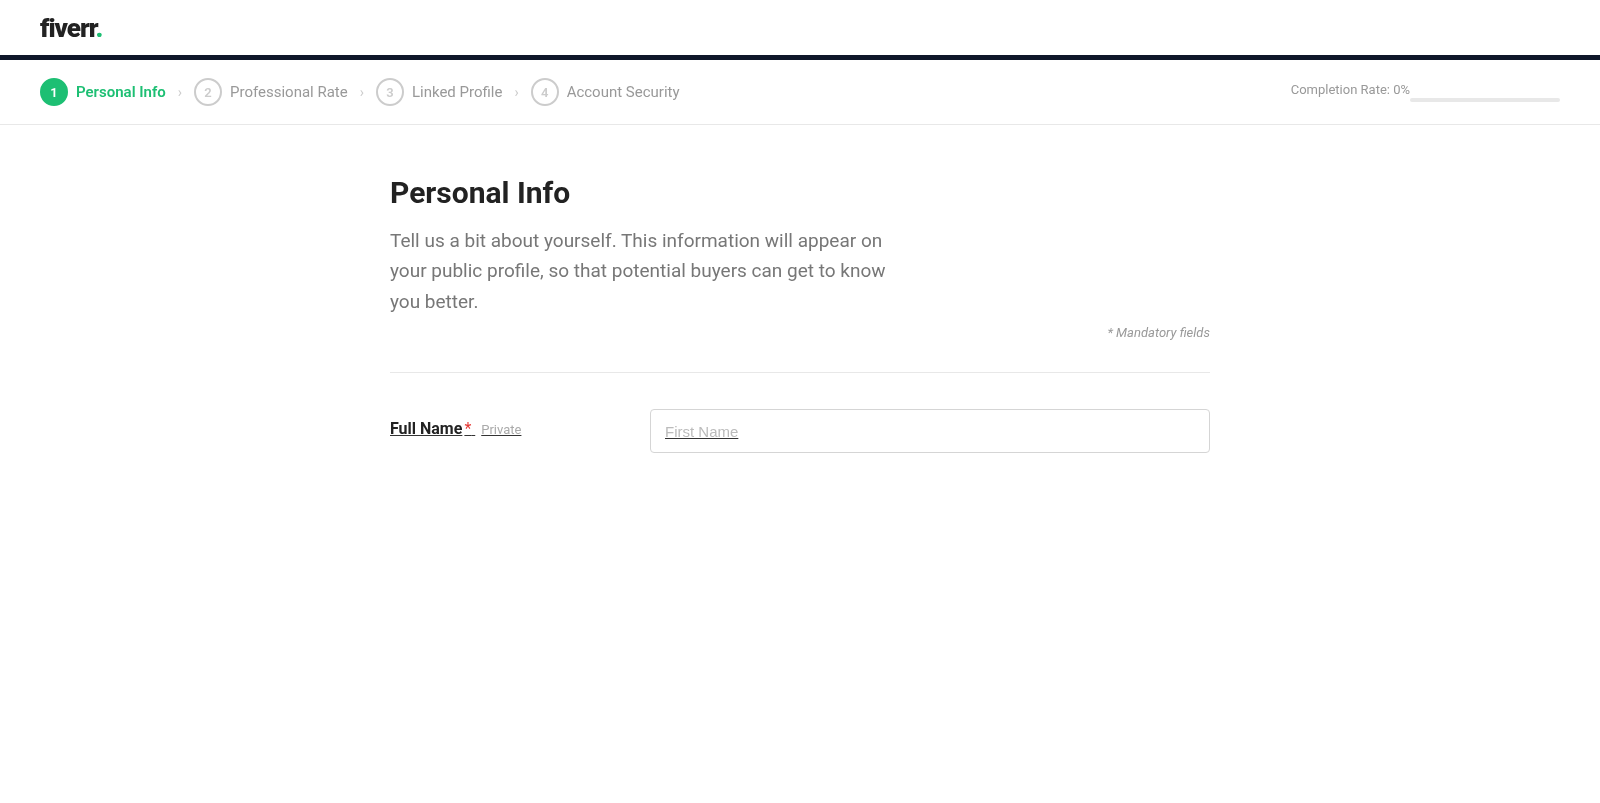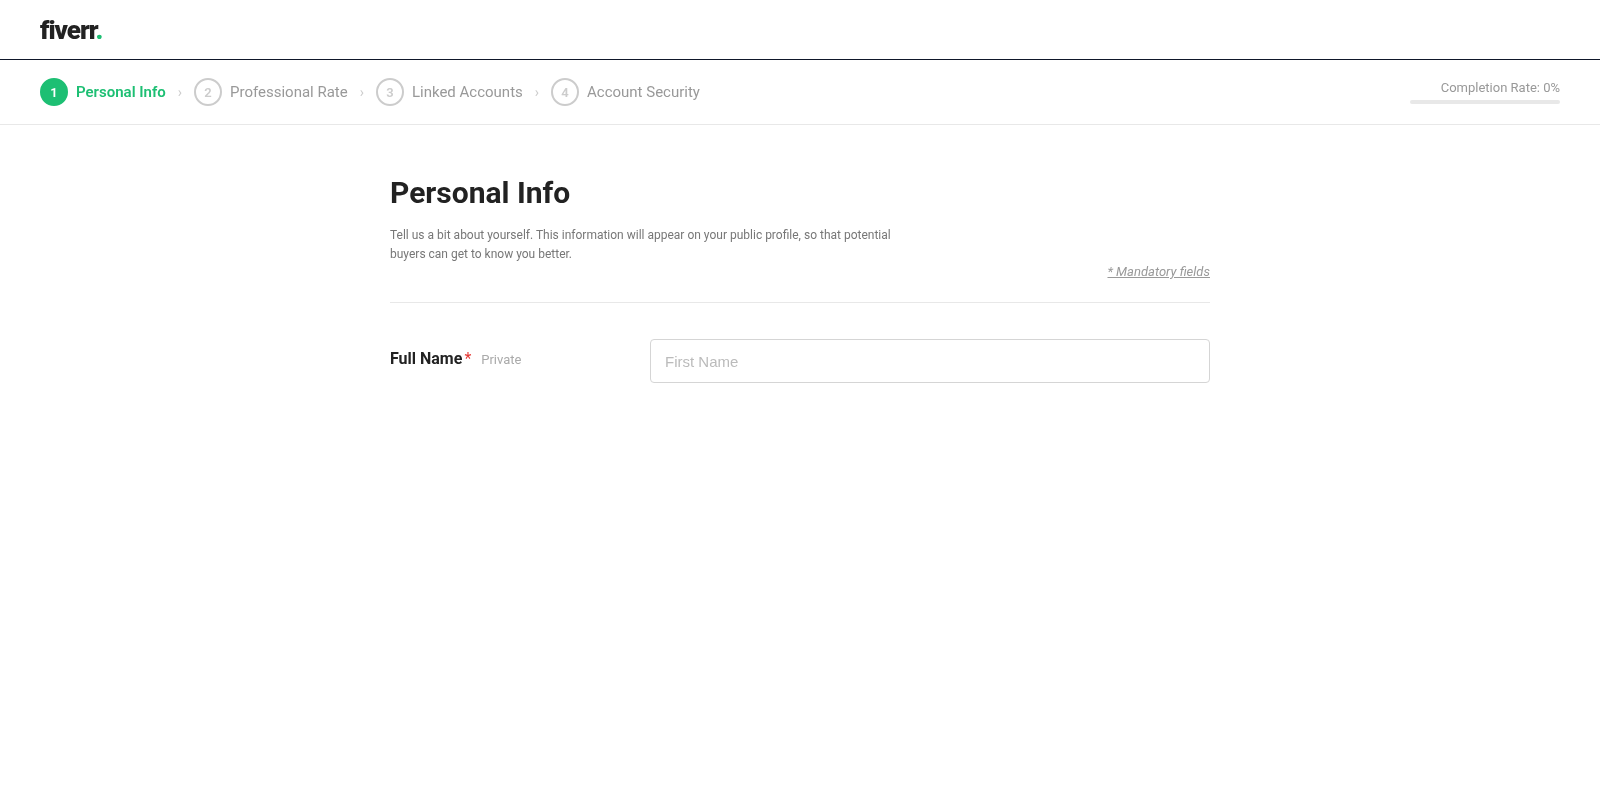--- a/index.html
+++ b/index.html
@@ -14,21 +14,21 @@
       color: #333;
       width: 1600px;
       min-height: 803px;
     }
 
     
     .header {
       display: flex;
       align-items: center;
       padding: 16px 40px;
-      border-bottom: 1px solid #0f172a;
+      border-bottom: 5px solid #0f172a;
       height: 60px;
     }
 
     .logo {
       font-size: 26px;
       font-weight: 900;
       color: #222;
       letter-spacing: -1px;
     }
 
@@ -90,21 +90,21 @@
 
     .step-arrow {
       margin: 0 12px;
       color: #ccc;
       font-size: 14px;
     }
 
     
     .completion-rate {
       display: flex;
-      flex-direction: column;
+      flex-direction: row;
       align-items: flex-end;
       min-width: 160px;
     }
 
     .completion-text {
       font-size: 13px;
       color: #999;
       margin-bottom: 5px;
     }
 
@@ -129,47 +129,47 @@
     }
 
     .page-title {
       font-size: 30px;
       font-weight: 700;
       color: #222;
       margin-bottom: 16px;
     }
 
     .page-description {
-      font-size: 12px;
+      font-size: 19px;
       color: #777;
       line-height: 1.6;
       max-width: 520px;
-      margin-bottom: 0;
+      margin-bottom: 8px;
     }
 
     .mandatory-note {
       text-align: right;
       font-size: 13px;
       color: #999;
       font-style: italic;
-      margin-bottom: 23px;
-      text-decoration: underline;
+      margin-bottom: 32px;
     }
 
     .divider {
       border: none;
       border-top: 1px solid #e8e8e8;
       margin-bottom: 36px;
     }
 
     
     .form-row {
       display: flex;
       align-items: flex-start;
       margin-bottom: 48px;
+      text-decoration: underline;
     }
 
     .field-label-col {
       width: 260px;
       flex-shrink: 0;
       padding-top: 10px;
     }
 
     .field-label {
       font-size: 16px;
@@ -262,21 +262,21 @@
       </div>
       <span class="step-label">Professional Rate</span>
     </div>
 
     <span class="step-arrow">›</span>
 
     <div class="step">
       <div class="step-circle">
         <span>3</span>
       </div>
-      <span class="step-label">Linked Accounts</span>
+      <span class="step-label">Linked Profile</span>
     </div>
 
     <span class="step-arrow">›</span>
 
     <div class="step">
       <div class="step-circle">
         <span>4</span>
       </div>
       <span class="step-label">Account Security</span>
     </div>

